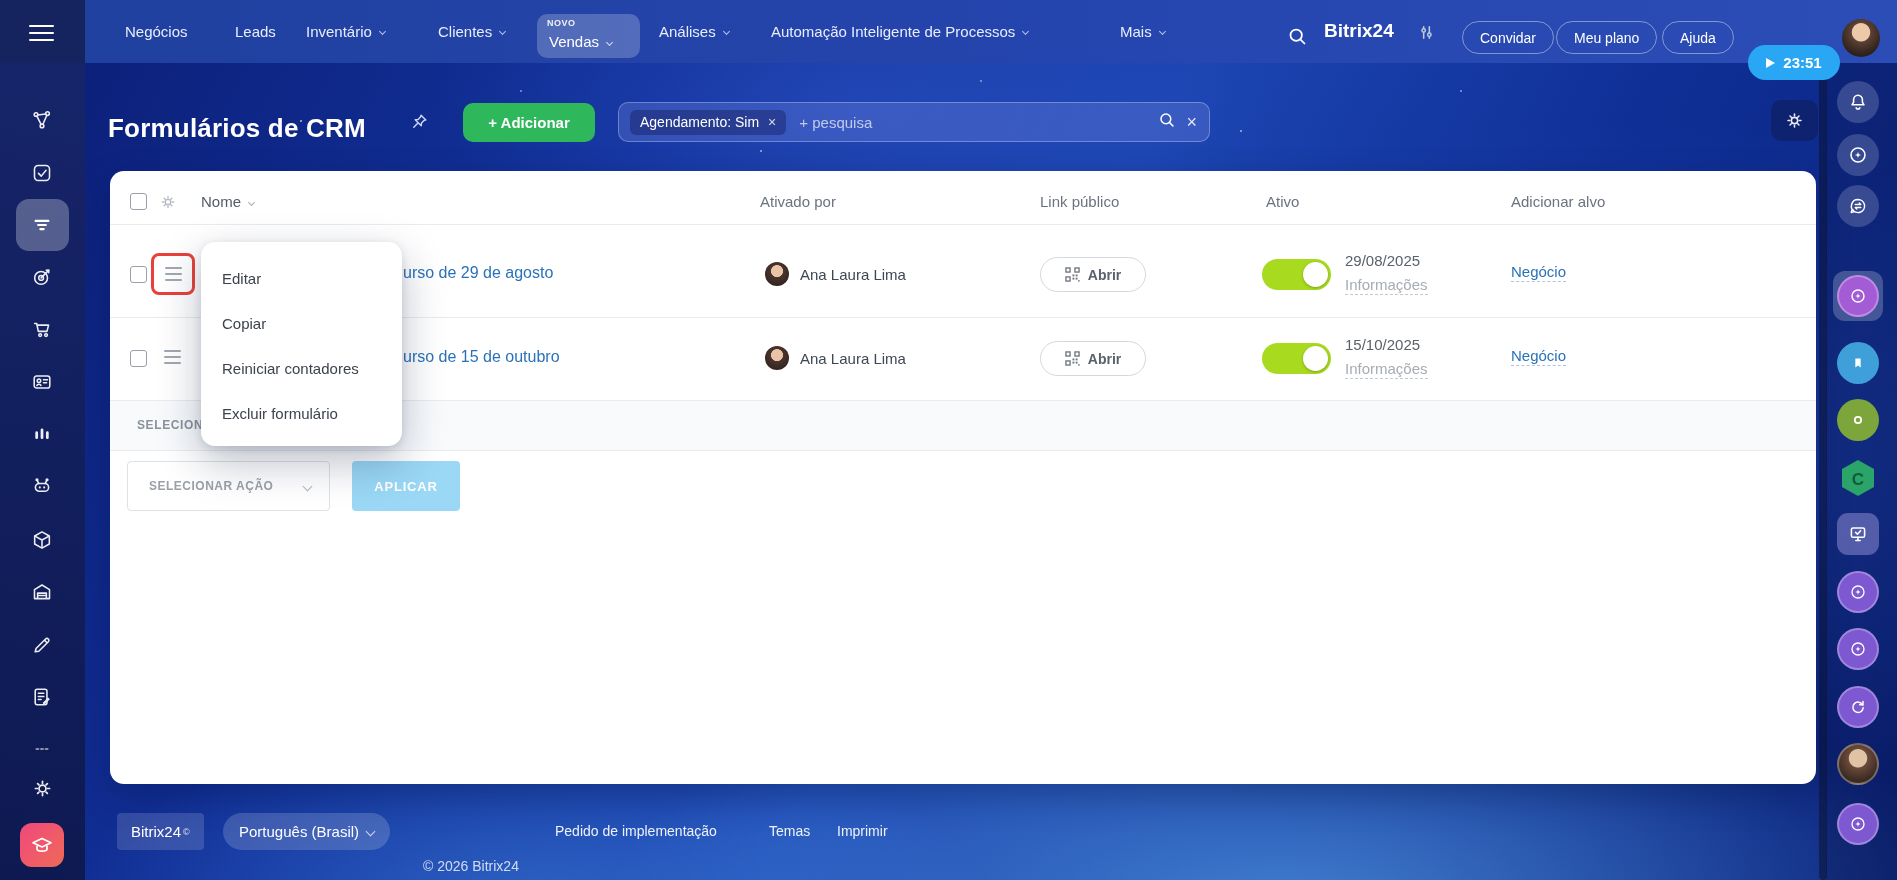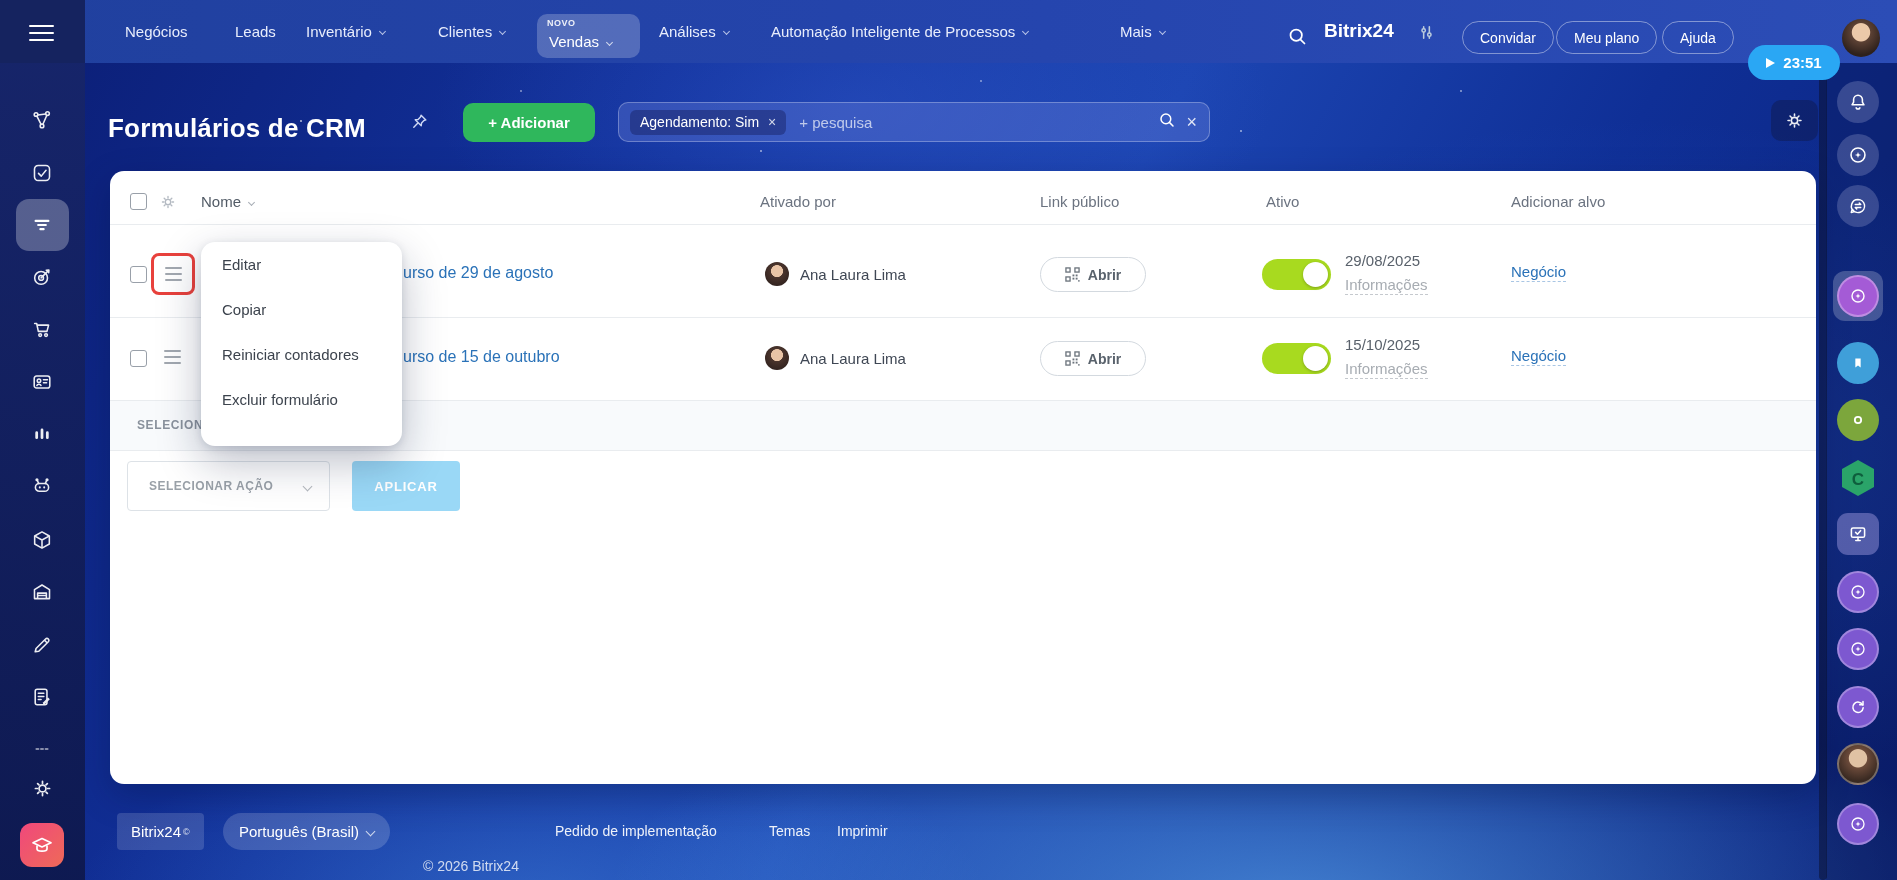--- a/index.html
+++ b/index.html
@@ -54,21 +54,21 @@
   .knob{position:absolute;right:3px;top:3px;width:25px;height:25px;border-radius:50%;background:#fff;box-shadow:0 1px 3px rgba(0,0,0,.25);}
   .datecell{font-size:15px;color:#59616b;z-index:3;}
   .infolink{font-size:15px;color:#a7acb2;border-bottom:1px dashed #c5c9ce;padding-bottom:1px;z-index:3;cursor:pointer;}
   .entlink{font-size:15px;color:#2a72b8;border-bottom:1px dashed #a9c6e4;padding-bottom:1px;z-index:3;cursor:pointer;}
   .selstrip{left:110px;top:401px;width:1706px;height:49px;background:#f8fafc;z-index:3;}
   .selall{left:137px;top:418px;font-size:12px;font-weight:bold;letter-spacing:.6px;color:#8a929d;z-index:3;}
   .actdd{left:127px;top:461px;width:203px;height:50px;border:1px solid #dde2e7;border-radius:4px;background:#fff;z-index:3;display:flex;align-items:center;justify-content:space-between;padding:0 18px 0 21px;cursor:pointer;}
   .actdd span{font-size:12px;font-weight:bold;letter-spacing:.5px;color:#9aa1a8;}
   .applybtn{left:352px;top:461px;width:108px;height:50px;background:#9ad8f6;border-radius:4px;color:#fff;font-size:13px;font-weight:bold;letter-spacing:.8px;display:flex;align-items:center;justify-content:center;z-index:3;cursor:pointer;}
   
-  .menu{left:201px;top:242px;width:201px;height:204px;background:#fff;border-radius:14px;box-shadow:0 16px 44px rgba(15,25,60,.28),0 2px 8px rgba(15,25,60,.12);z-index:8;}
+  .menu{left:201px;top:242px;width:201px;height:204px;background:#fff;border-radius:14px;box-shadow:0 16px 44px rgba(15,25,60,.28),0 2px 8px rgba(15,25,60,.12);z-index:8;padding-top:14px;}
   .mitem{height:45px;display:flex;align-items:center;padding-left:21px;font-size:15px;color:#3c434d;cursor:pointer;white-space:nowrap;}
   
   .fbadge{left:117px;top:813px;height:37px;padding:0 14px;background:rgba(255,255,255,.15);border-radius:4px;display:flex;align-items:center;color:#fff;font-size:15px;z-index:5;cursor:pointer;}
   .flang{left:223px;top:813px;height:37px;padding:0 16px;background:rgba(255,255,255,.17);border-radius:19px;display:flex;align-items:center;color:#fff;font-size:15px;z-index:5;cursor:pointer;}
   .ftext{top:858px;color:rgba(255,255,255,.78);font-size:14px;z-index:5;white-space:nowrap;}
   .flink{top:823px;color:rgba(255,255,255,.92);font-size:14px;z-index:5;white-space:nowrap;cursor:pointer;}
   .redbox{left:151px;top:253px;width:44px;height:42px;border:3px solid #e8413c;border-radius:8px;z-index:4;display:flex;align-items:center;justify-content:center;background:#fff;}
   .avatar-s{width:24px;height:24px;border-radius:50%;background:radial-gradient(circle at 50% 38%,#e9c4a6 30%,#4a342c 33%,#332420 75%);z-index:3;}
   .avatar-top{left:1842px;top:19px;width:38px;height:38px;border-radius:50%;background:radial-gradient(circle at 50% 35%,#ecc9a9 28%,#5c4134 31%,#2e211c 72%);z-index:7;cursor:pointer;}
   .timer{left:1748px;top:21px;width:92px;height:35px;background:#2aa7f4;border-radius:18px;display:flex;align-items:center;justify-content:center;gap:8px;color:#fff;font-weight:bold;font-size:15px;z-index:7;cursor:pointer;margin-top:24px;}

